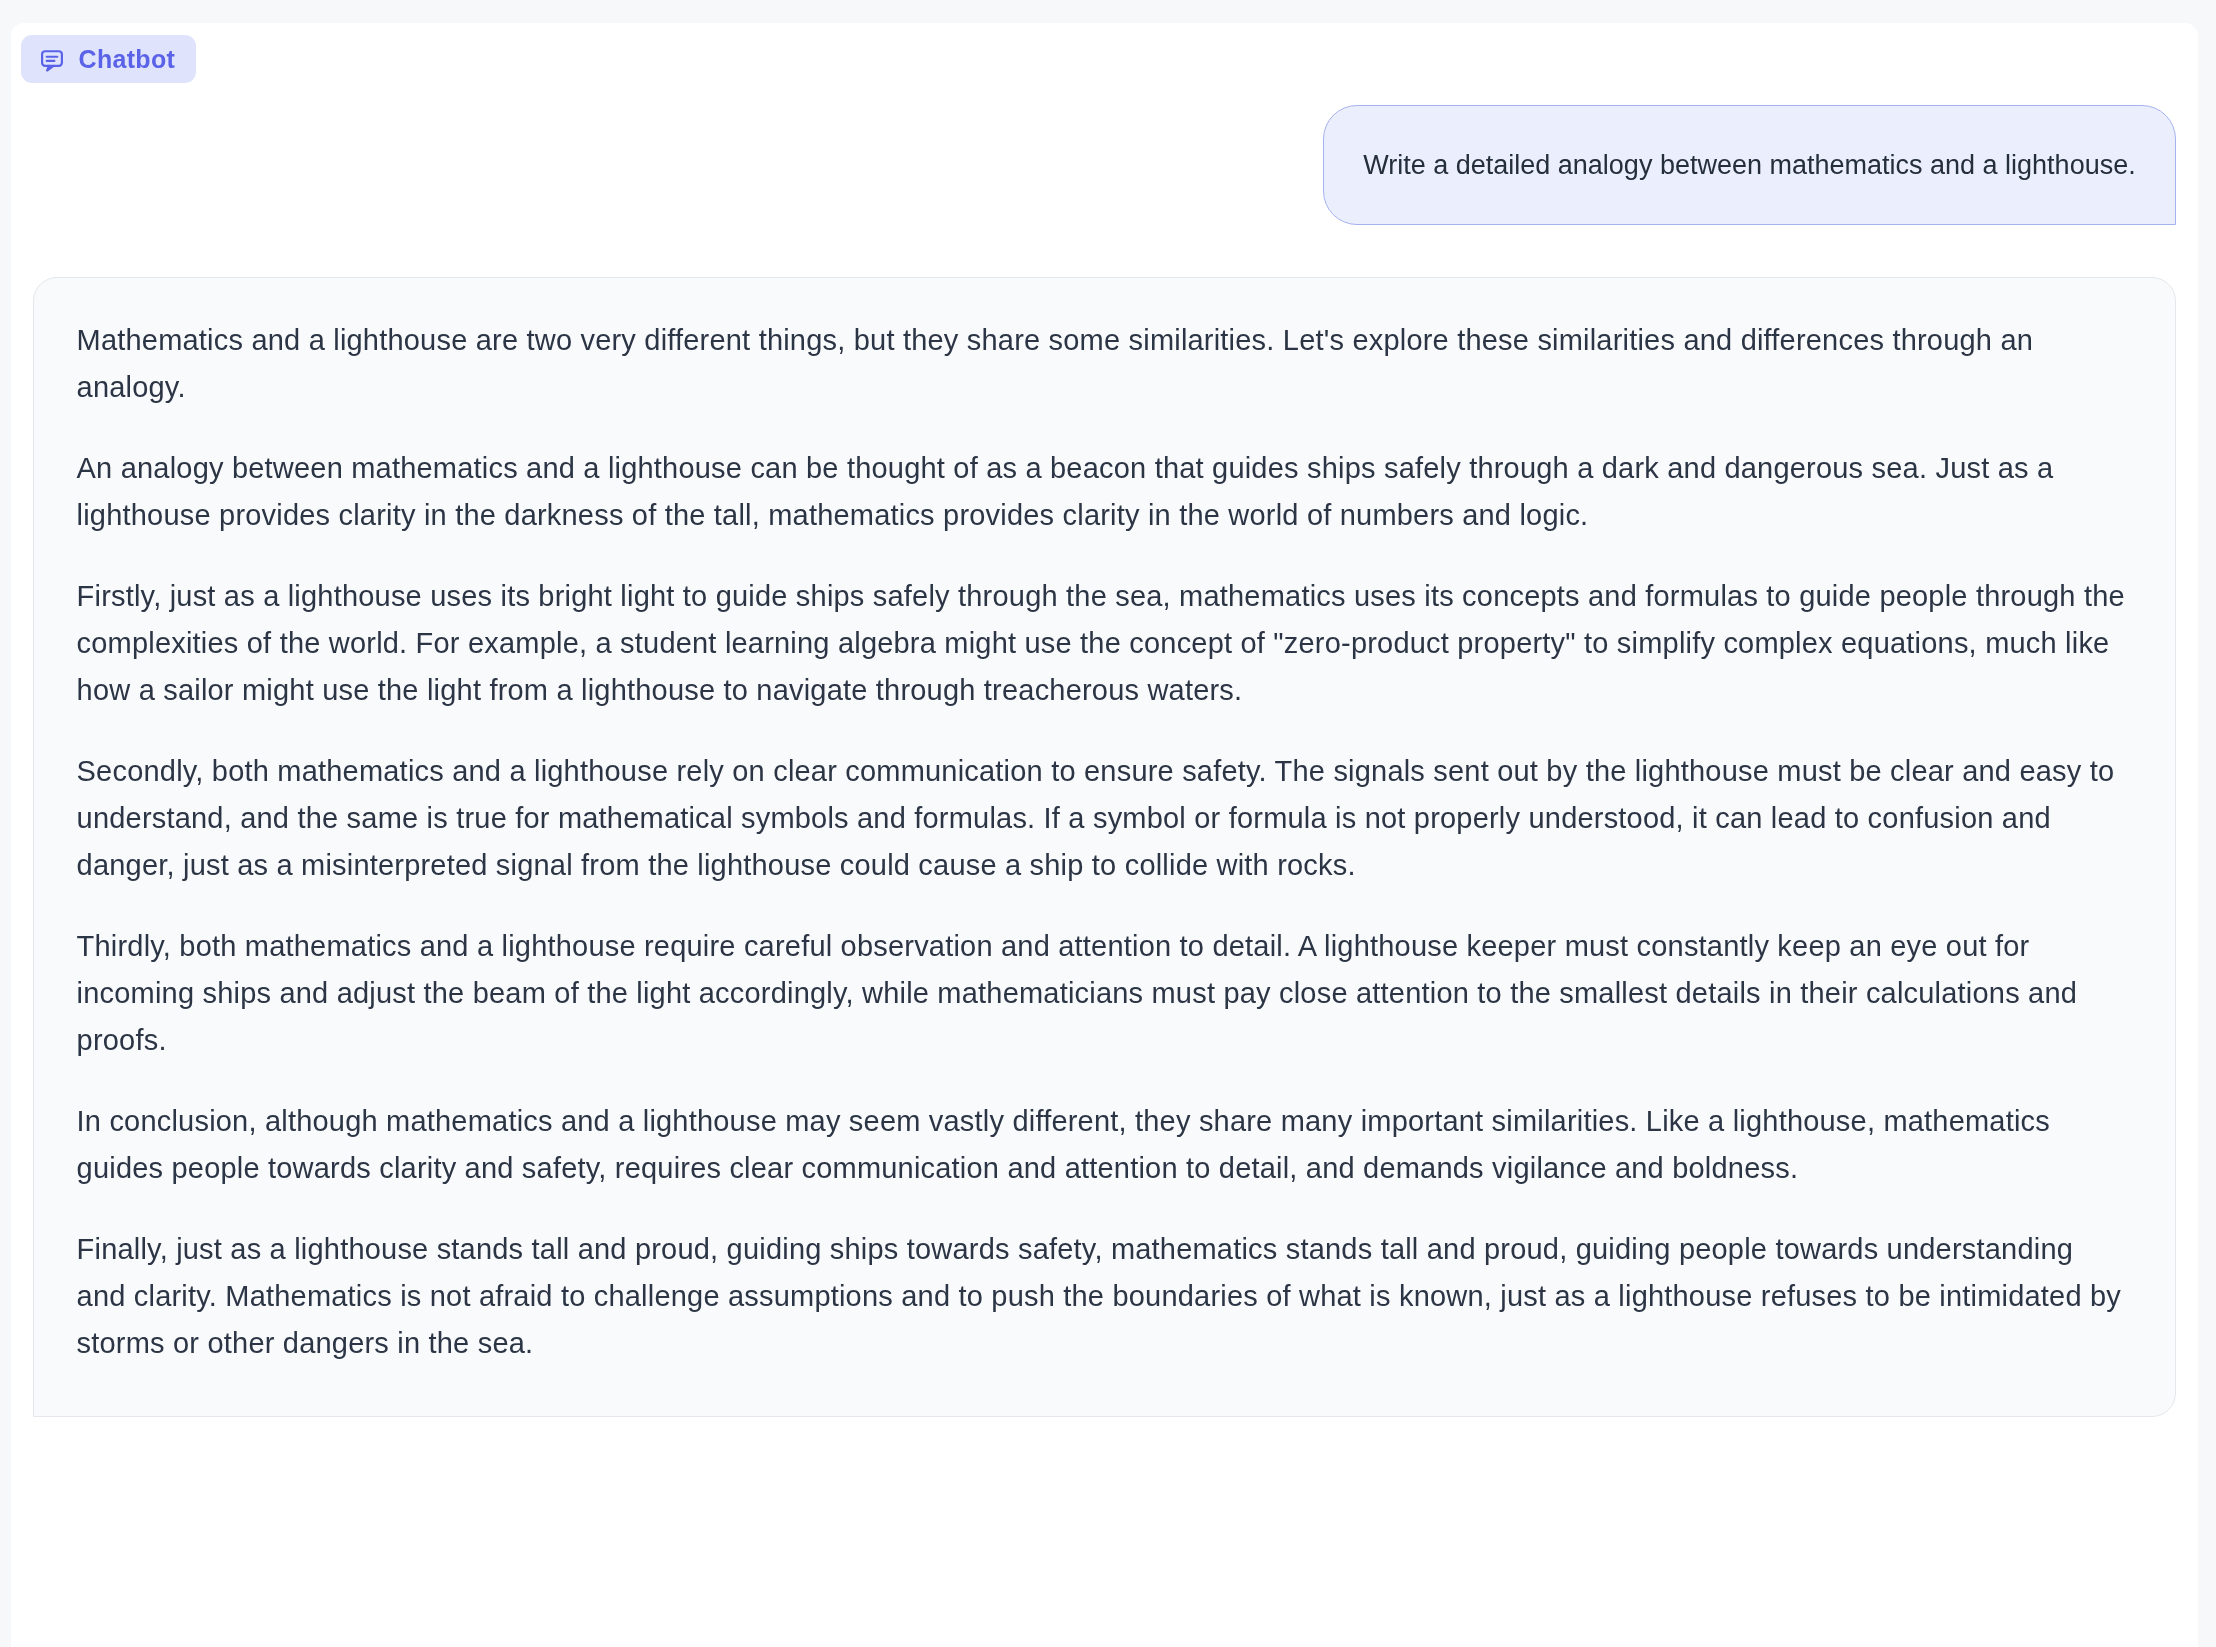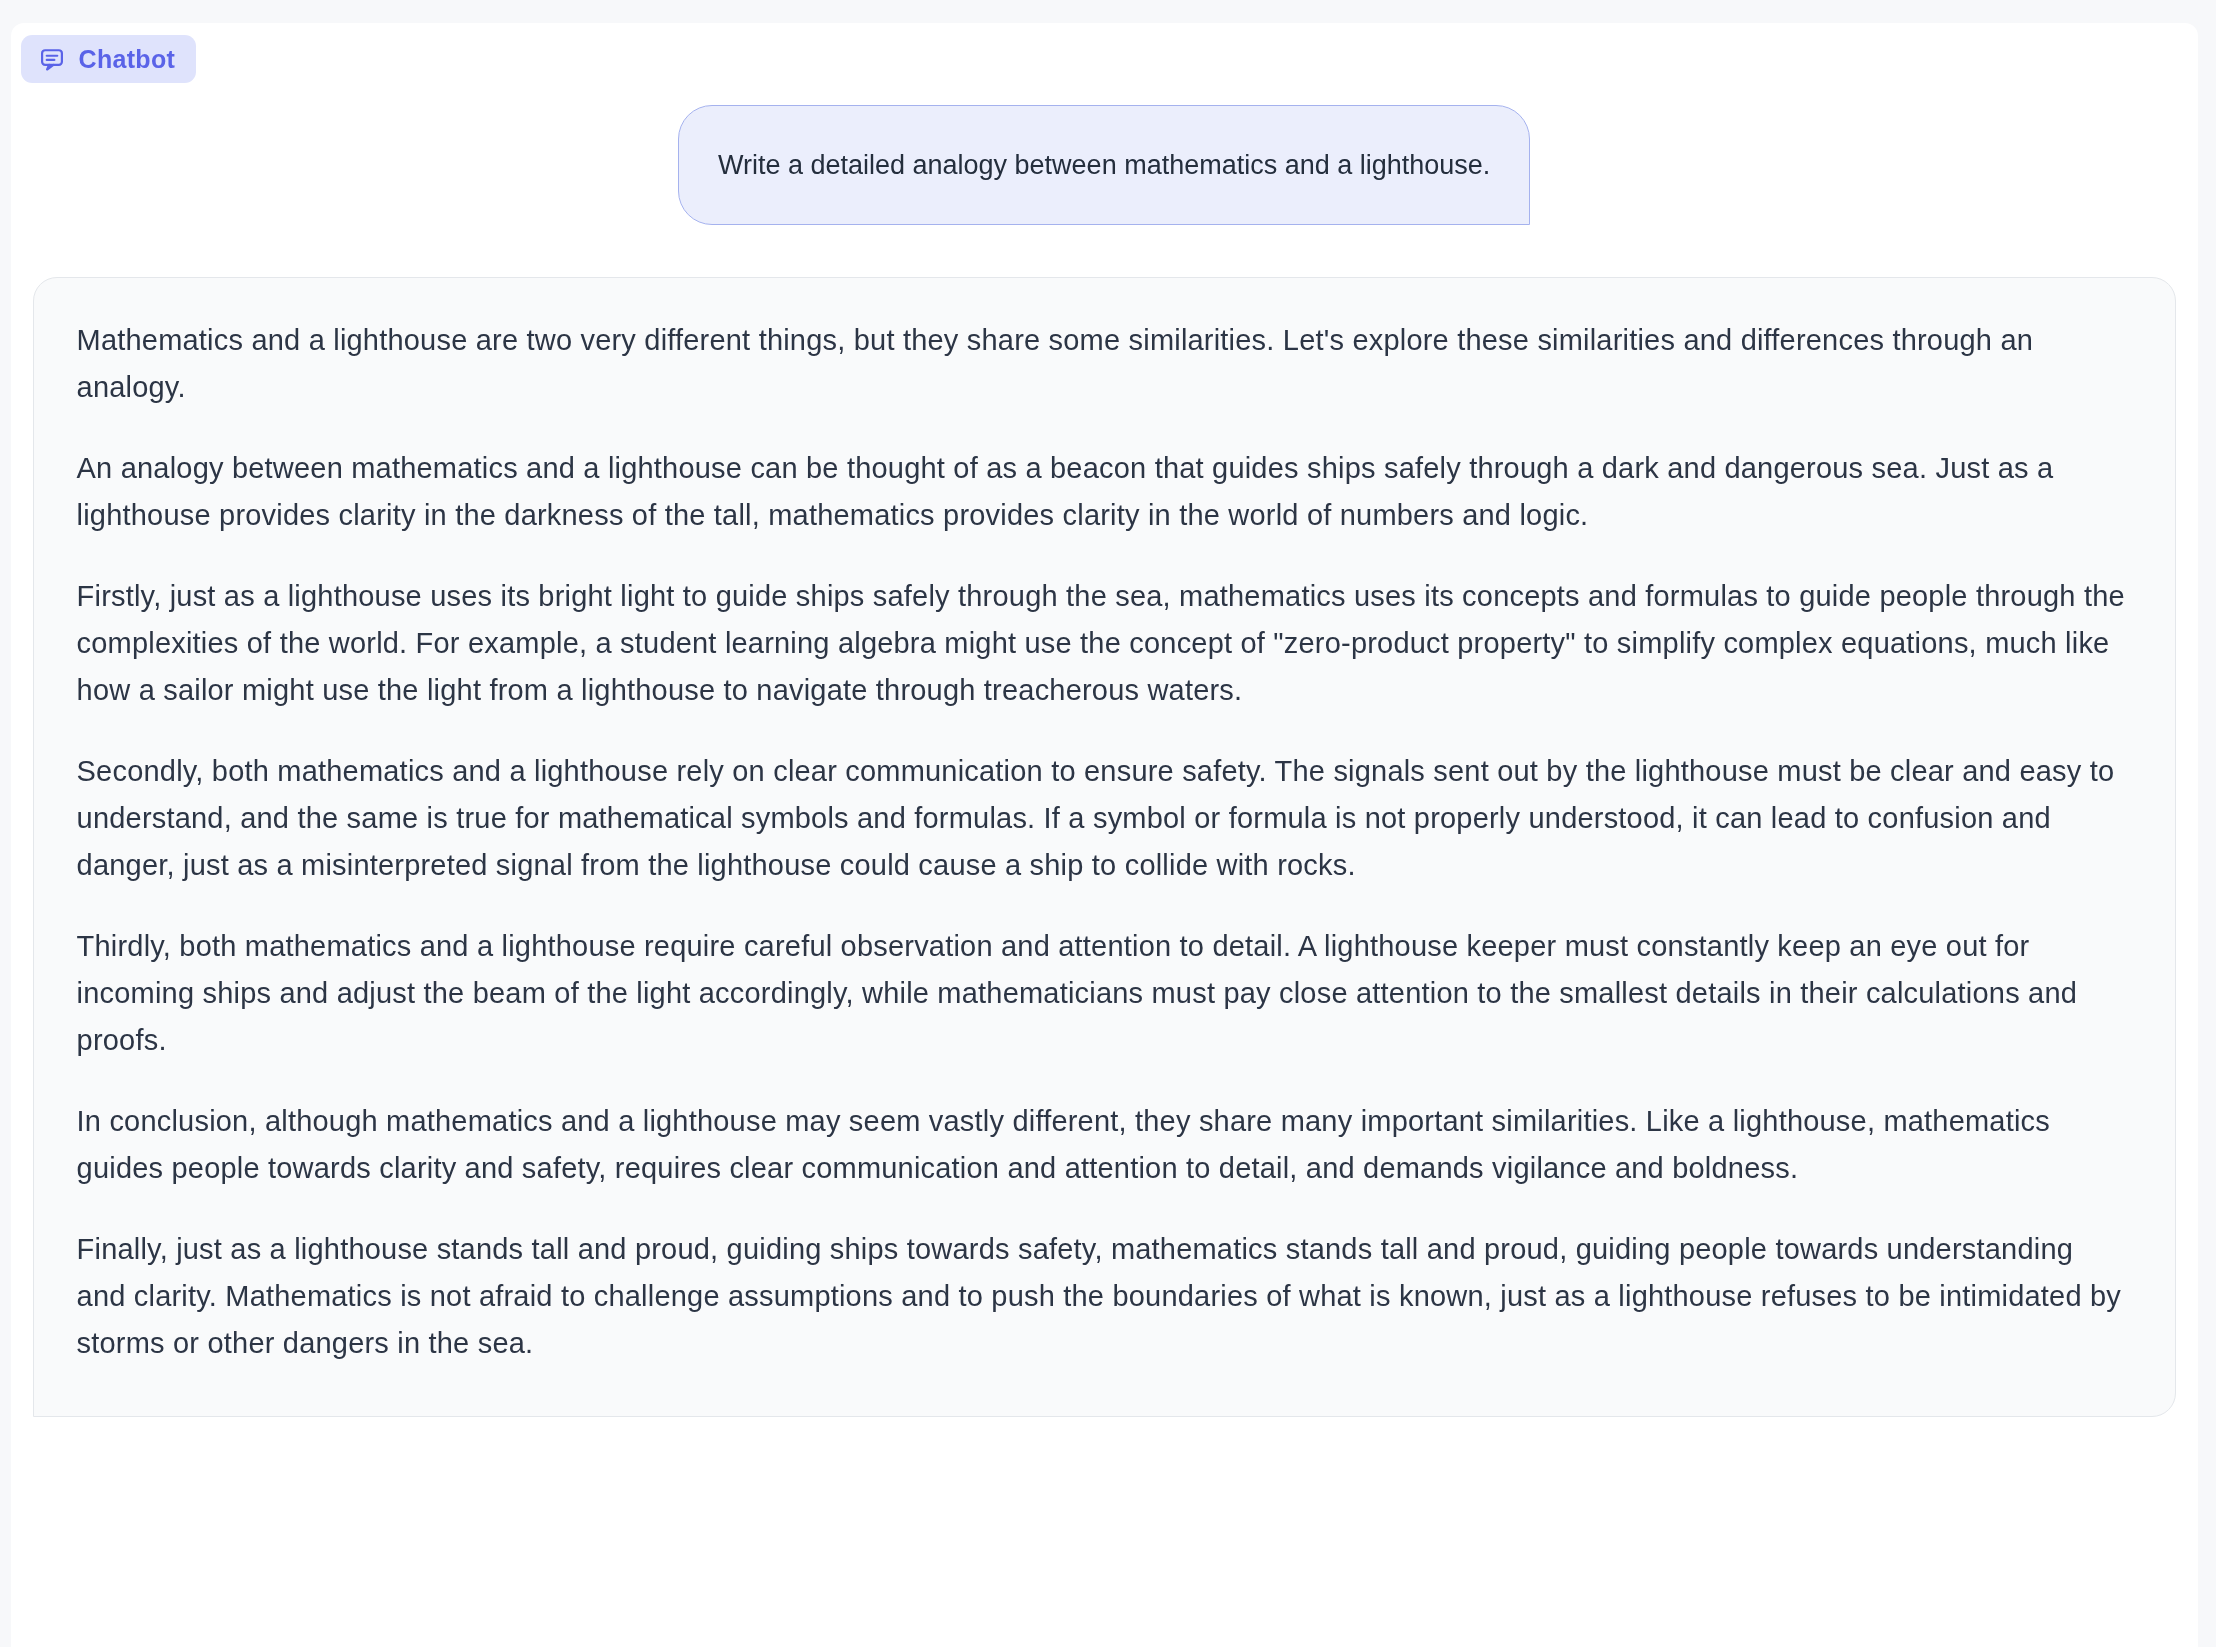--- a/index.html
+++ b/index.html
@@ -14,21 +14,21 @@
     width: 2187px; height: 1624px;
     background: #ffffff;
     border-radius: 13px 13px 0 0;
     overflow: hidden;
   }
   .chatbot-panel {
     padding: 12px 22.5px 37px 9.4px;
   }
   .label-pill {
     display: inline-flex;
-    align-items: flex-start;
+    align-items: flex-end;
     gap: 13px;
     padding: 9.4px 20.6px 9.4px 17px;
     background: #dfe3fc;
     color: #5a63e8;
     border-radius: 11.2px;
     font-size: 25px;
     font-weight: 700;
     letter-spacing: 0.3px;
   }
   .label-pill svg {
@@ -36,21 +36,21 @@
     stroke: #5a63e8;
     fill: none;
     stroke-width: 1.9;
     stroke-linecap: round;
     stroke-linejoin: round;
   }
   .messages {
     padding: 21.5px 0 0 12px; 
   }
   .row { display: flex; width: 100%; }
-  .row.user { justify-content: center; }
+  .row.user { justify-content: flex-end; }
   .row.bot { justify-content: flex-start; margin-top: 52px; align-items: center; }
   .bubble { border-style: solid; border-width: 1.9px; }
   .user-bubble {
     background: #ebeefc;
     border-color: #a5b2ee;
     border-radius: 34px 34px 0 34px;
     padding: 39px 39px;
     max-width: 70%;
     font-size: 27px;
     line-height: 1.5;

